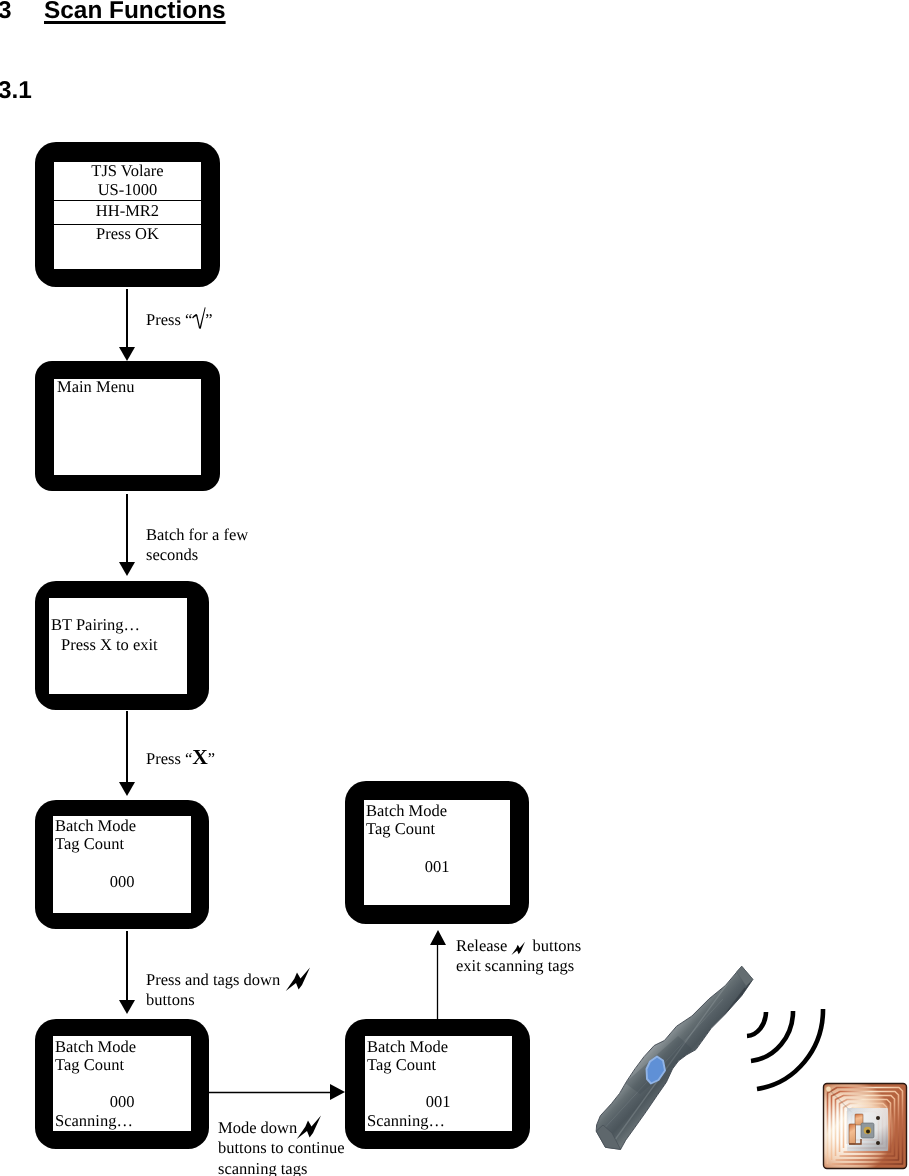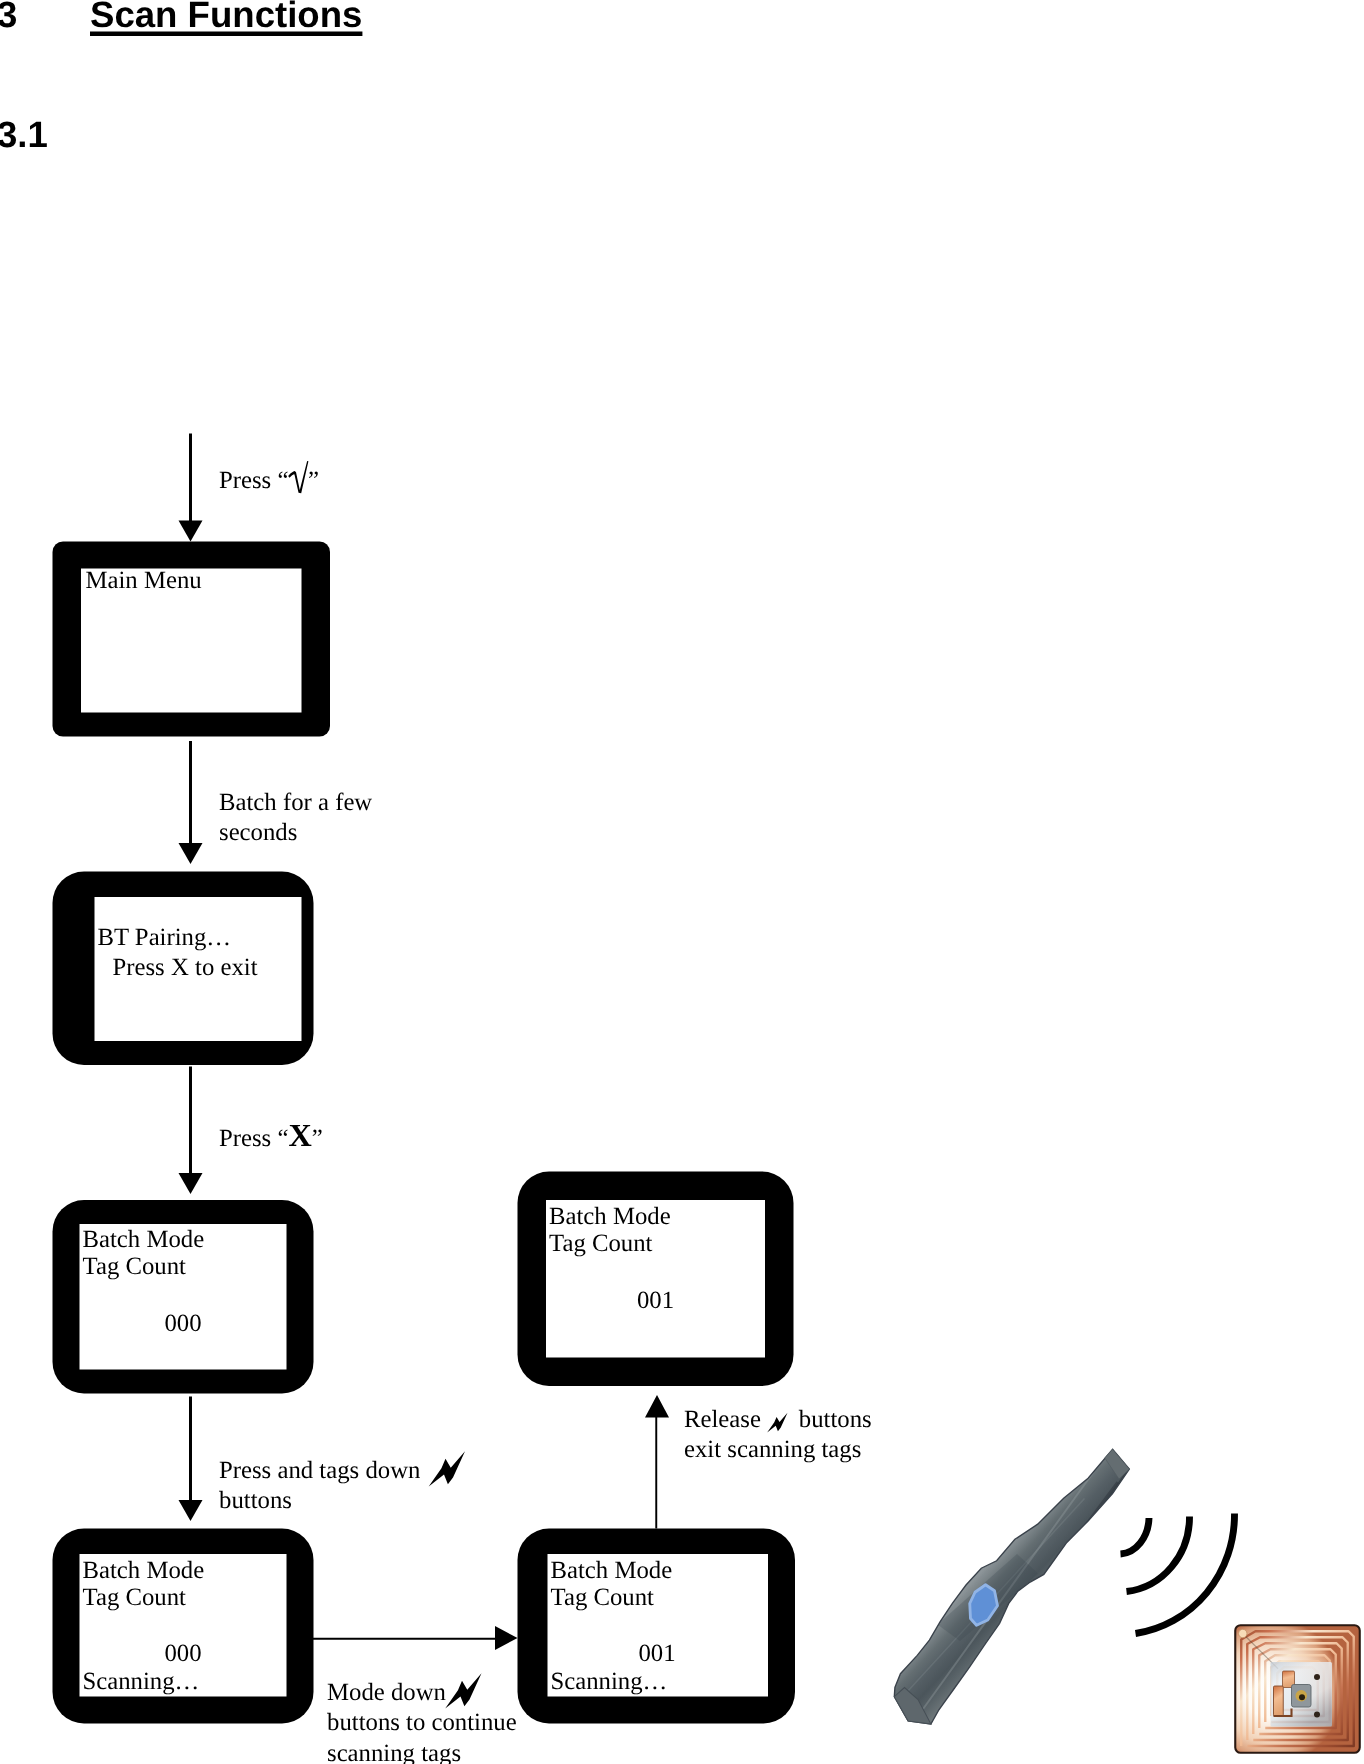--- a/index.html
+++ b/index.html
@@ -18,32 +18,42 @@
   .bolt{position:absolute;width:25px;height:25px;}
   .chk{position:absolute;width:15px;height:23px;}
   .bold{font-weight:bold;font-size:21.5px;}
 </style>
 </head>
 <body>
 
 <div class="page">
 
   <div class="h1" style="left:-2px;top:-1.5px;">3</div>
-  <div class="h1" style="left:60px;top:-1.5px;text-decoration:underline;text-underline-offset:3px;text-decoration-thickness:3px;">Scan Functions</div>
+  <div class="h1" style="left:44px;top:-1.5px;text-decoration:underline;text-underline-offset:3px;text-decoration-thickness:3px;">Scan Functions</div>
   <div class="h2" style="left:-2px;top:79px;">3.1</div>
 
-
-  <div class="screen" style="left:35px;top:361px;width:185px;height:130px;border-radius:7px;">
+  <div class="screen" style="left:35px;top:142px;width:185px;height:145px;border-radius:21px;">
+    <div class="inner" style="left:19px;top:19.5px;width:147px;height:107.5px;">
+      <div class="stxt" style="left:0;top:-1px;width:147px;text-align:center;">TJS Volare</div>
+      <div class="stxt" style="left:0;top:18px;width:147px;text-align:center;">US-1000</div>
+      <div class="divline" style="top:38px;"></div>
+      <div class="stxt" style="left:0;top:39px;width:147px;text-align:center;">HH-MR2</div>
+      <div class="divline" style="top:62px;"></div>
+      <div class="stxt" style="left:0;top:62px;width:147px;text-align:center;">Press OK</div>
+    </div>
+  </div>
+
+  <div class="screen" style="left:35px;top:361px;width:185px;height:130px;border-radius:17px;">
     <div class="inner" style="left:19px;top:17.5px;width:147px;height:96.5px;">
       <div class="stxt" style="left:3px;top:-1.5px;">Main Menu</div>
     </div>
   </div>
 
   <div class="screen" style="left:35px;top:581px;width:174px;height:129px;border-radius:21px;">
-    <div class="inner" style="left:28px;top:17px;width:138px;height:96px;">
+    <div class="inner" style="left:14px;top:17px;width:138px;height:96px;">
       <div class="stxt" style="left:2px;top:17px;">BT Pairing…</div>
       <div class="stxt" style="left:2px;top:37px;margin-left:10px;">Press X to exit</div>
     </div>
   </div>
 
   <div class="screen" style="left:35px;top:800px;width:174px;height:129px;border-radius:21px;">
     <div class="inner" style="left:18px;top:16.3px;width:138px;height:96.4px;">
       <div class="stxt" style="left:2px;top:0.2px;">Batch Mode</div>
       <div class="stxt" style="left:2px;top:18.2px;">Tag Count</div>
       <div class="stxt" style="left:0;top:56.2px;width:138px;text-align:center;">000</div>

